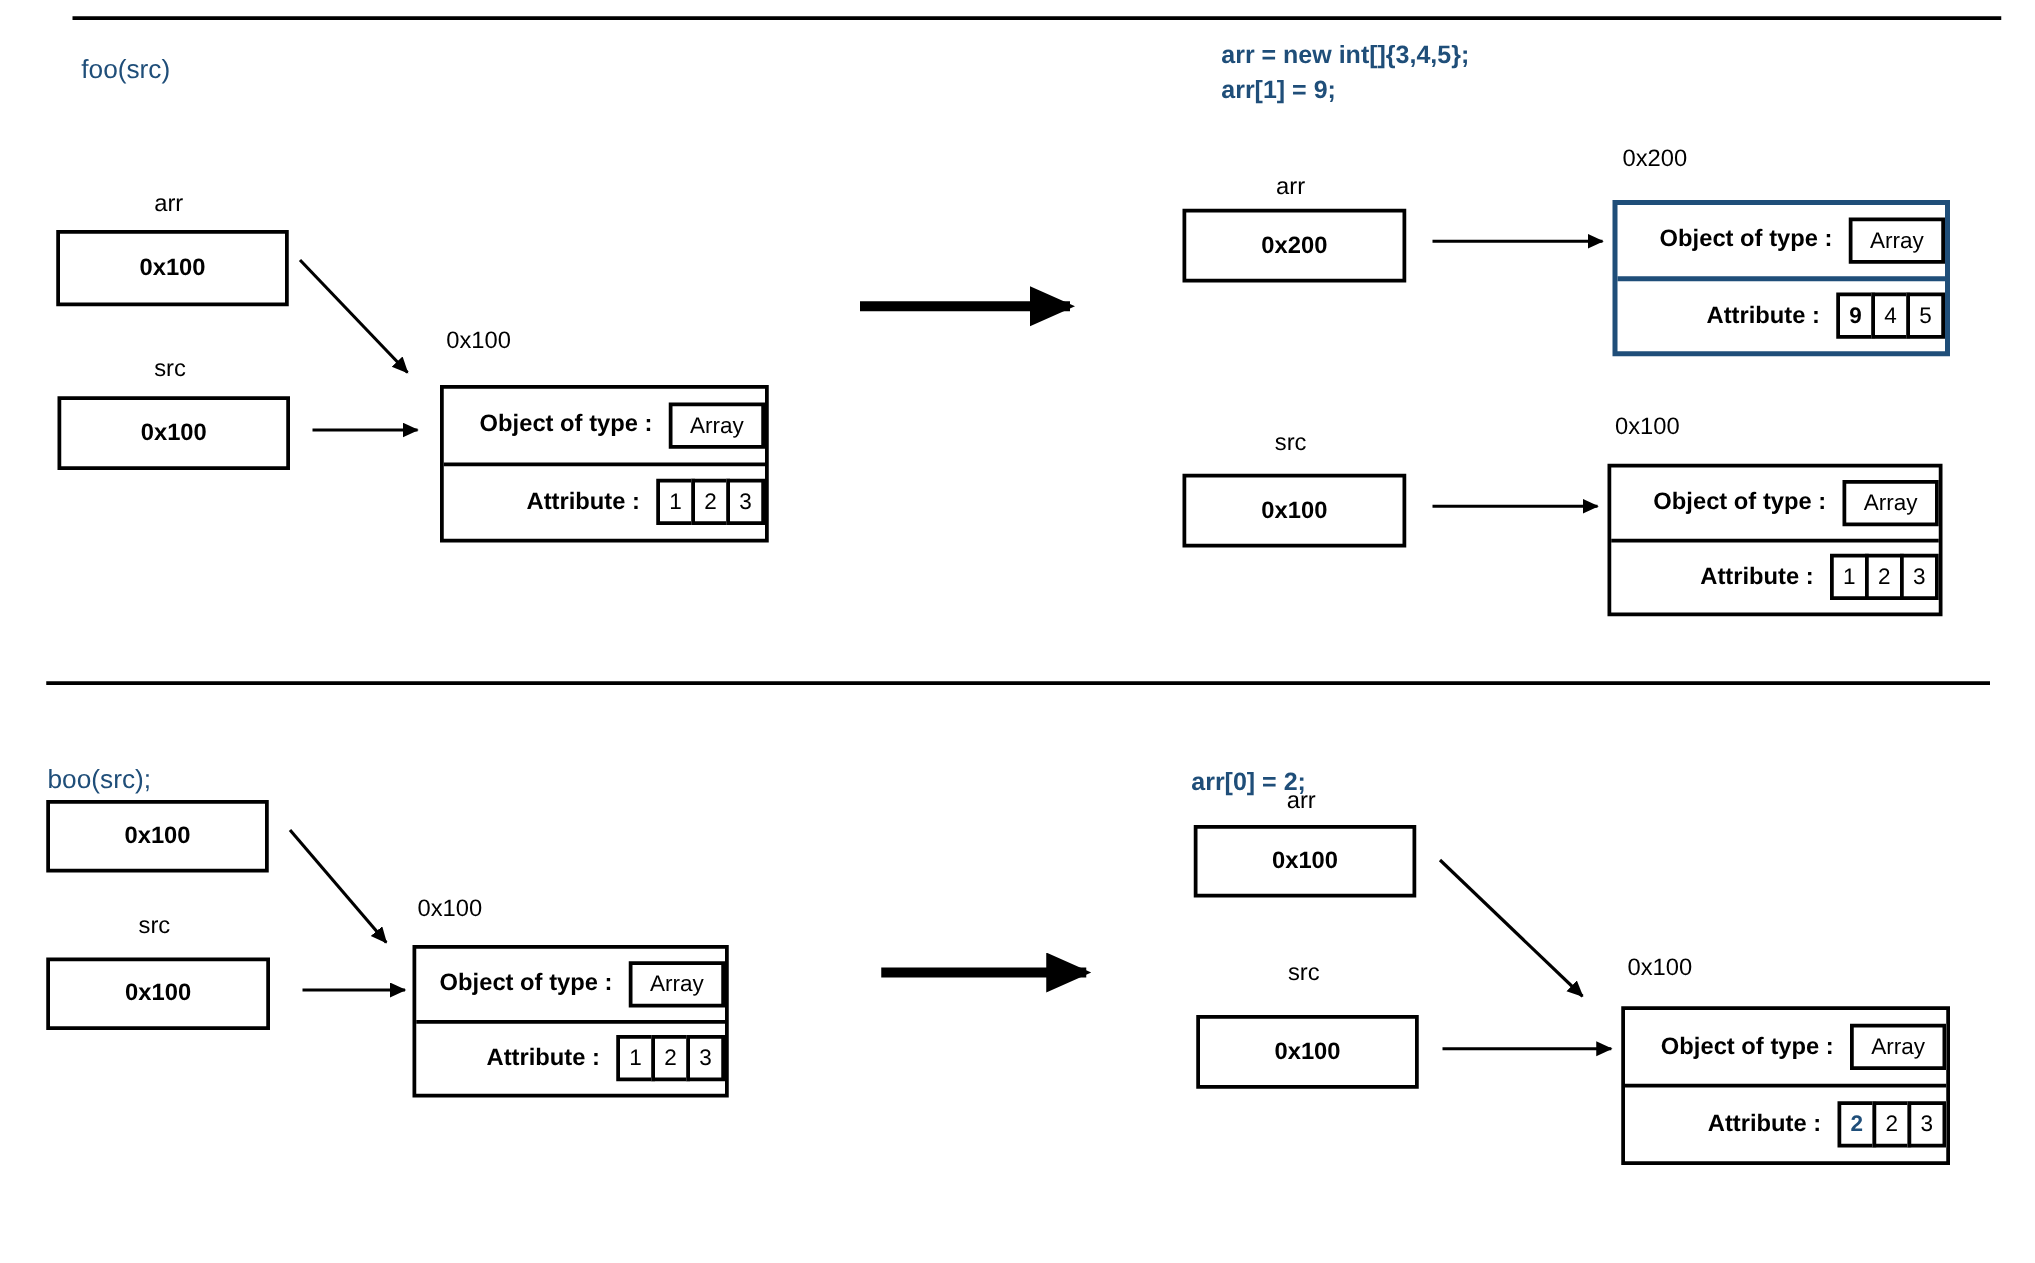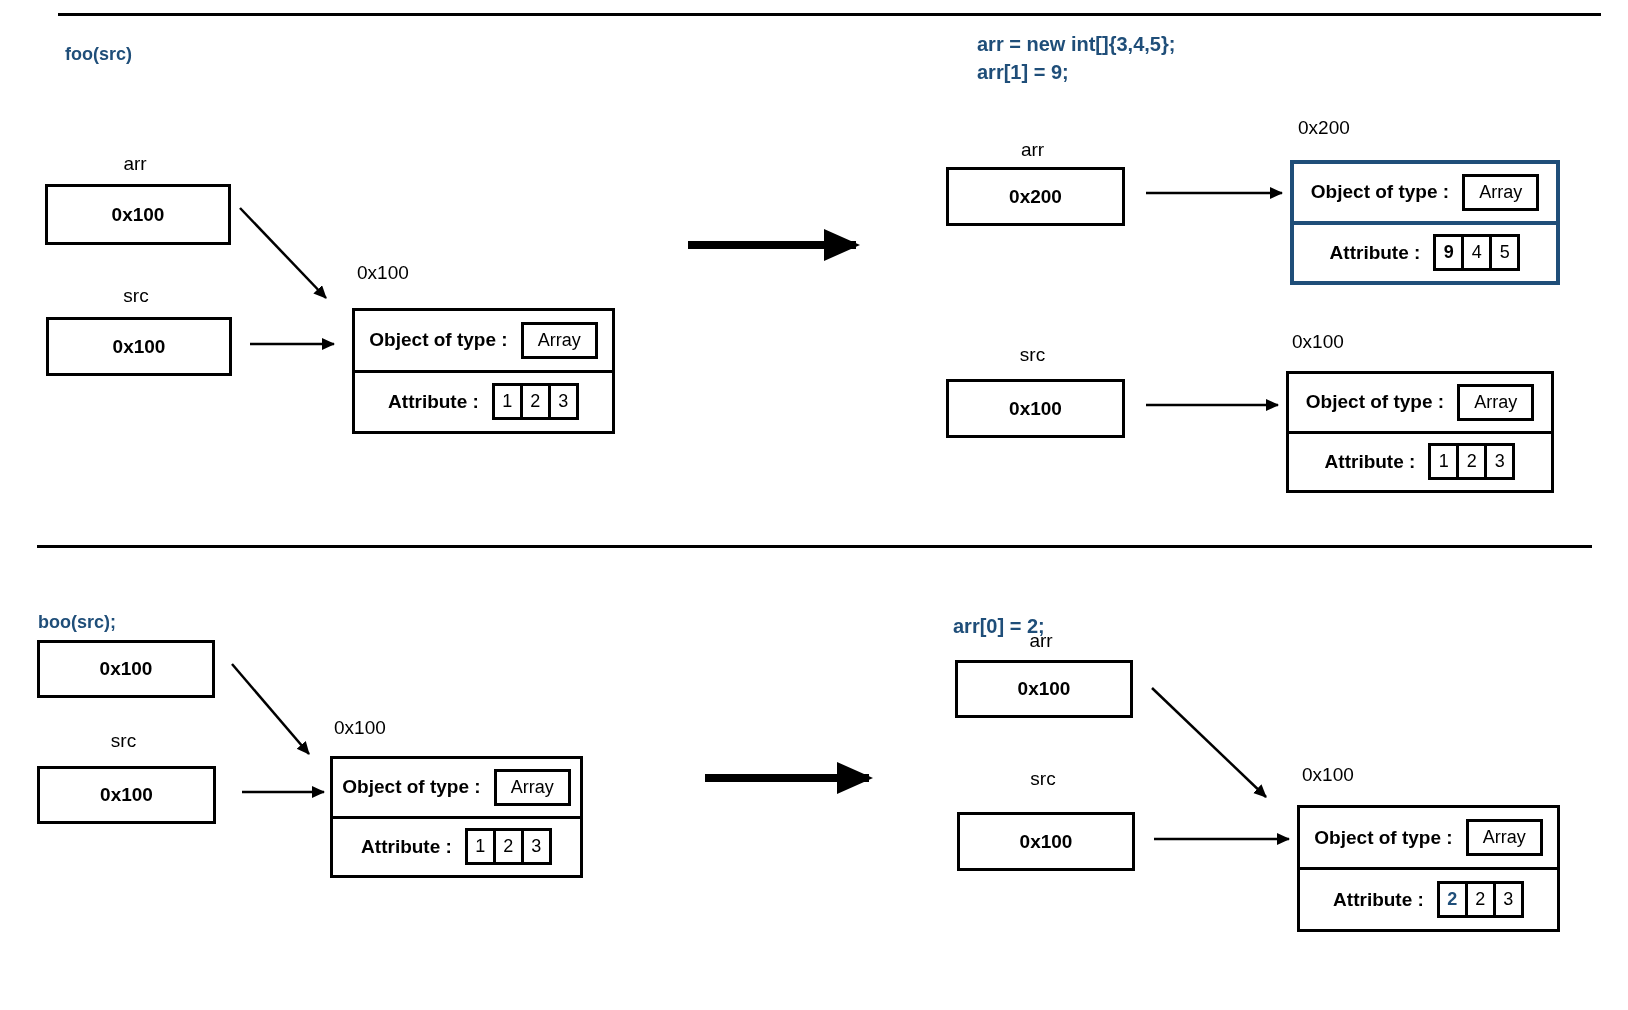--- a/index.html
+++ b/index.html
@@ -2,31 +2,31 @@
 <html style="--accent: #1f4e79;"><head>
 <meta charset="utf-8">
 <style>
   :root{ --accent:#1f4e79; }
   html,body{margin:0;padding:0;background:#ffffff;}
   body{font-family:"Liberation Sans", sans-serif; color:#000;}
   .stage{position:relative;width:1628px;height:1010px;background:#fff;overflow:hidden;}
 
   .rule{position:absolute;background:#000;height:3px;}
 
-  .title{position:absolute;font-weight:bold;font-size:18px;color:var(--accent);white-space:nowrap;}
+  .title{position:absolute;font-weight:normal;font-size:21px;color:var(--accent);white-space:nowrap;}
   .code{position:absolute;font-weight:bold;font-size:20px;line-height:28px;color:var(--accent);white-space:nowrap;}
 
   .varlabel{position:absolute;font-size:19px;text-align:center;white-space:nowrap;}
   .varbox{position:absolute;border:3px solid #000;background:#fff;display:flex;align-items:center;justify-content:center;
           font-weight:bold;font-size:19px;}
   .addr{position:absolute;font-size:19px;white-space:nowrap;}
 
   .objbox{position:absolute;border:3px solid #000;background:#fff;display:flex;flex-direction:column;box-sizing:border-box;}
   .objbox.hl{border:4px solid var(--accent);}
-  .objrow{flex:1;display:flex;align-items:center;justify-content:center;gap:13px;border-bottom:3px solid #000;}
+  .objrow{flex:1;display:flex;align-items:center;justify-content:flex-end;gap:13px;border-bottom:3px solid #000;}
   .objbox.hl .objrow{border-bottom:4px solid var(--accent);}
   .objrow:last-child, .objbox.hl .objrow:last-child{border-bottom:none;}
   .objlabel{font-weight:bold;font-size:19px;white-space:nowrap;}
   .minibox{border:3px solid #000;padding:5px 14px;font-size:18px;background:#fff;white-space:nowrap;}
   .cells{display:flex;}
   .cell{width:25px;height:31px;border:3px solid #000;margin-left:-3px;background:#fff;
         display:flex;align-items:center;justify-content:center;font-size:18px;font-weight:500;}
   .cell:first-child{margin-left:0;}
   .cell.changed{font-weight:800;}
   .cell.changed-accent{font-weight:800;color:var(--accent);}

